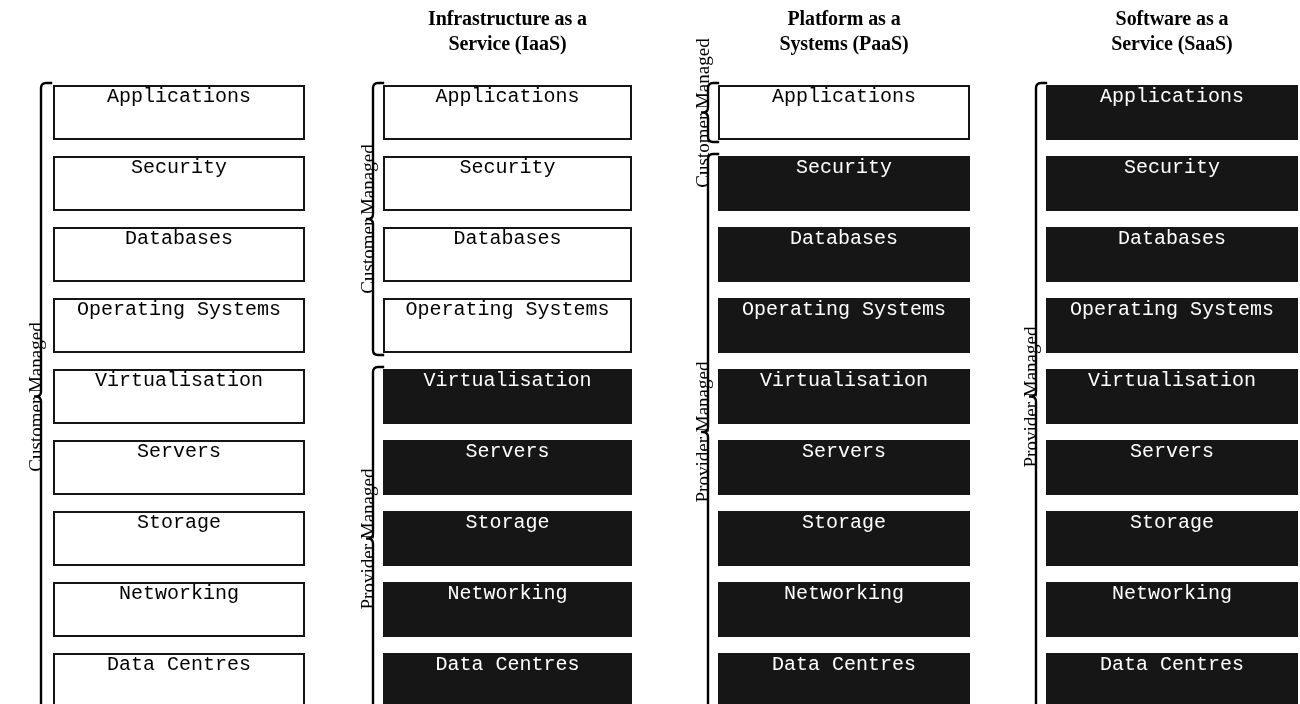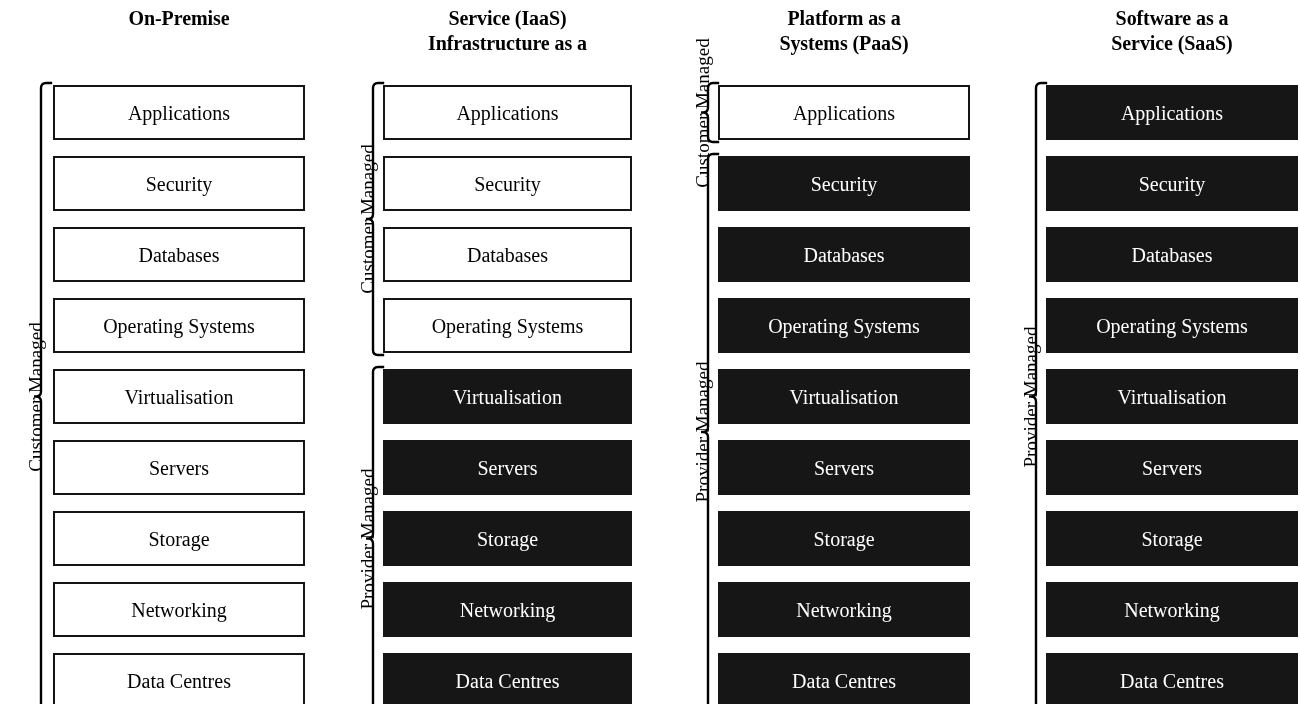--- a/index.html
+++ b/index.html
@@ -30,25 +30,25 @@
     font-size: 20px;
     line-height: 25px;
     letter-spacing: -0.1px;
     color: #000;
     top: 6px;
   }
   .layer-box {
     position: absolute;
     box-sizing: border-box;
     display: flex;
-    align-items: center;
     justify-content: center;
     font-size: 20px;
     line-height: 1;
     white-space: nowrap;
+    font-family: Liberation Mono, monospace;
   }
   .layer-box.customer {
     background: #ffffff;
     border: 2px solid #151515;
     color: #000000;
   }
   .layer-box.provider {
     background: #161616;
     border: 2px solid #161616;
     color: #ffffff;
@@ -71,23 +71,20 @@
     white-space: nowrap;
     transform-origin: 0 0;
     transform: rotate(-90deg);
     color: #000;
   }
 </style>
 </head>
 <body>
 
 <div id="diagram">
-    <div class="col-header" style="left: 23px; width: 312px; top: 6px;">
-      <div>On-Premise</div>
-    </div>
     <div class="layer-box customer" style="left: 53px; width: 252px; top: 85px; height: 55px;">
       <span>Applications</span>
     </div>
     <div class="layer-box customer" style="left: 53px; width: 252px; top: 156px; height: 55px;">
       <span>Security</span>
     </div>
     <div class="layer-box customer" style="left: 53px; width: 252px; top: 227px; height: 55px;">
       <span>Databases</span>
     </div>
     <div class="layer-box customer" style="left: 53px; width: 252px; top: 298px; height: 55px;">
@@ -108,22 +105,22 @@
     <div class="layer-box customer" style="left: 53px; width: 252px; top: 653px; height: 55px;">
       <span>Data Centres</span>
     </div>
     <div class="bracket" style="left: 33px; top: 82px; width: 24px; height: 629px;">
       <svg width="24" height="629" viewBox="0 0 24 629">
         <path d="M 18 1 L 13 1 Q 8 1 8 6 L 8 309.5 Q 8 314.5 3 314.5 L 1 314.5 L 3 314.5 Q 8 314.5 8 319.5 L 8 623 Q 8 628 13 628 L 18 628" fill="none" stroke="#000000" stroke-width="2.4" stroke-linecap="square"></path>
       </svg>
     </div>
     <div class="bracket-label" style="left: 26px; top: 396.5px; transform: rotate(-90deg) translateX(-50%);">Customer Managed</div>
     <div class="col-header" style="left: 353px; width: 309px; top: 6px;">
+      <div>Infrastructure as a</div>
       <div>Service (IaaS)</div>
-      <div>Infrastructure as a</div>
     </div>
     <div class="layer-box customer" style="left: 383px; width: 249px; top: 85px; height: 55px;">
       <span>Applications</span>
     </div>
     <div class="layer-box customer" style="left: 383px; width: 249px; top: 156px; height: 55px;">
       <span>Security</span>
     </div>
     <div class="layer-box customer" style="left: 383px; width: 249px; top: 227px; height: 55px;">
       <span>Databases</span>
     </div>

